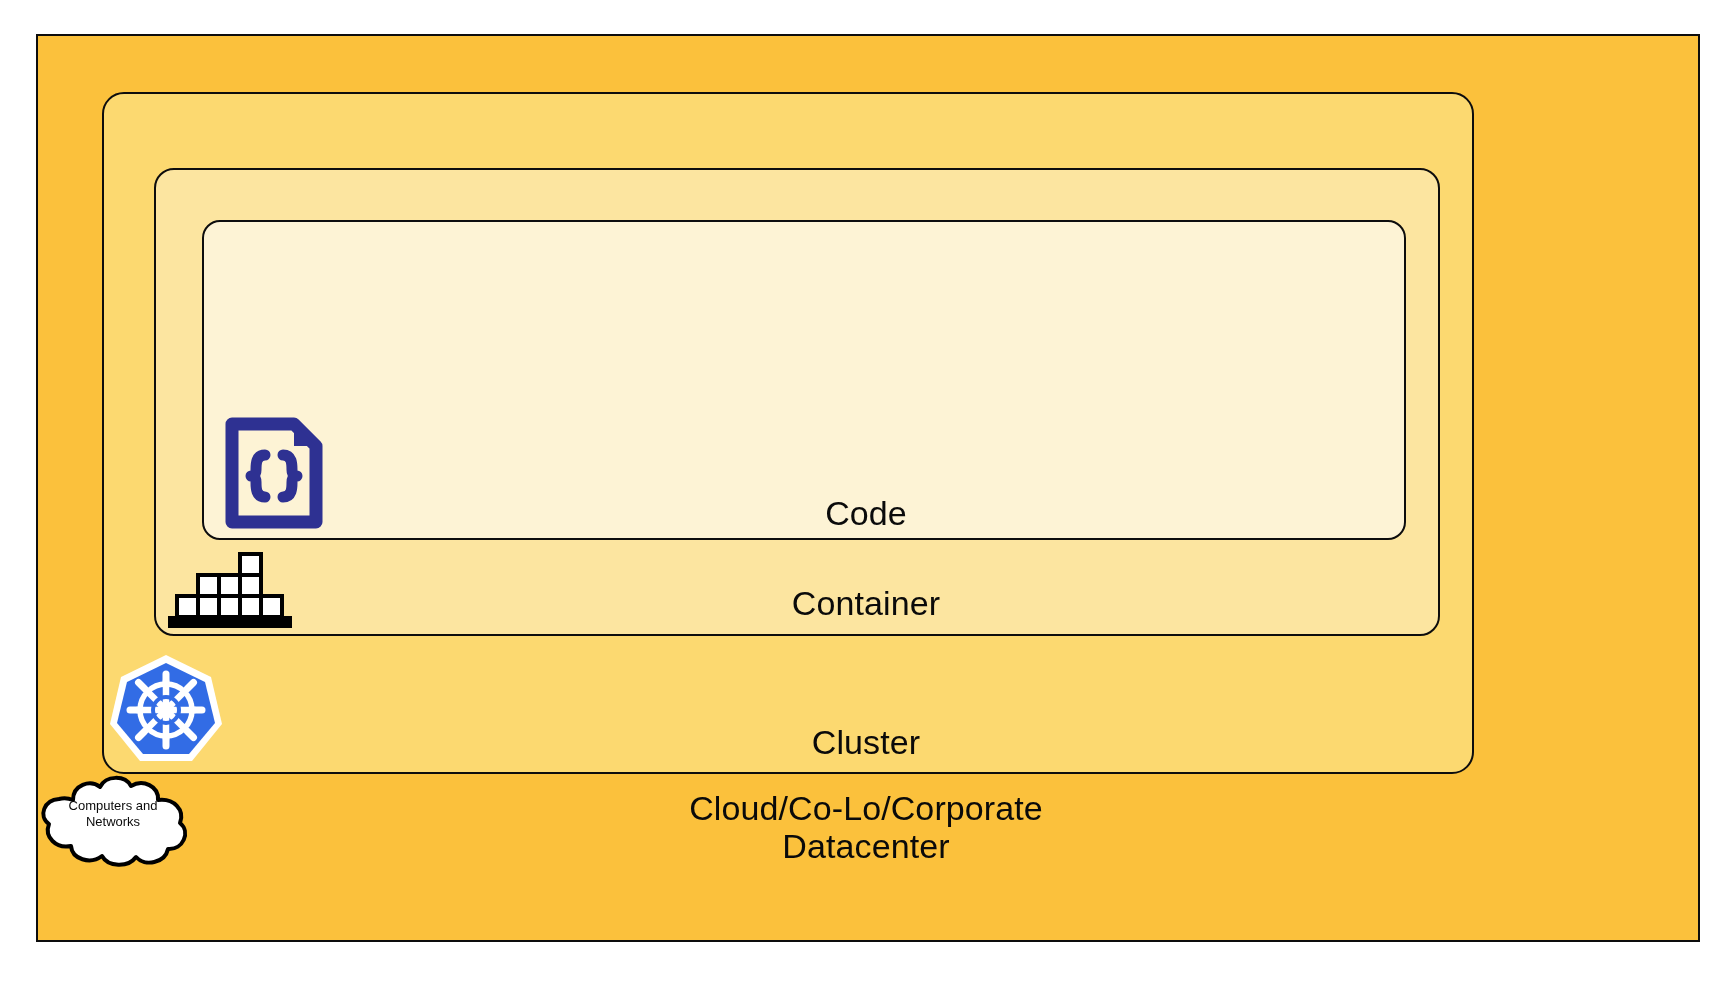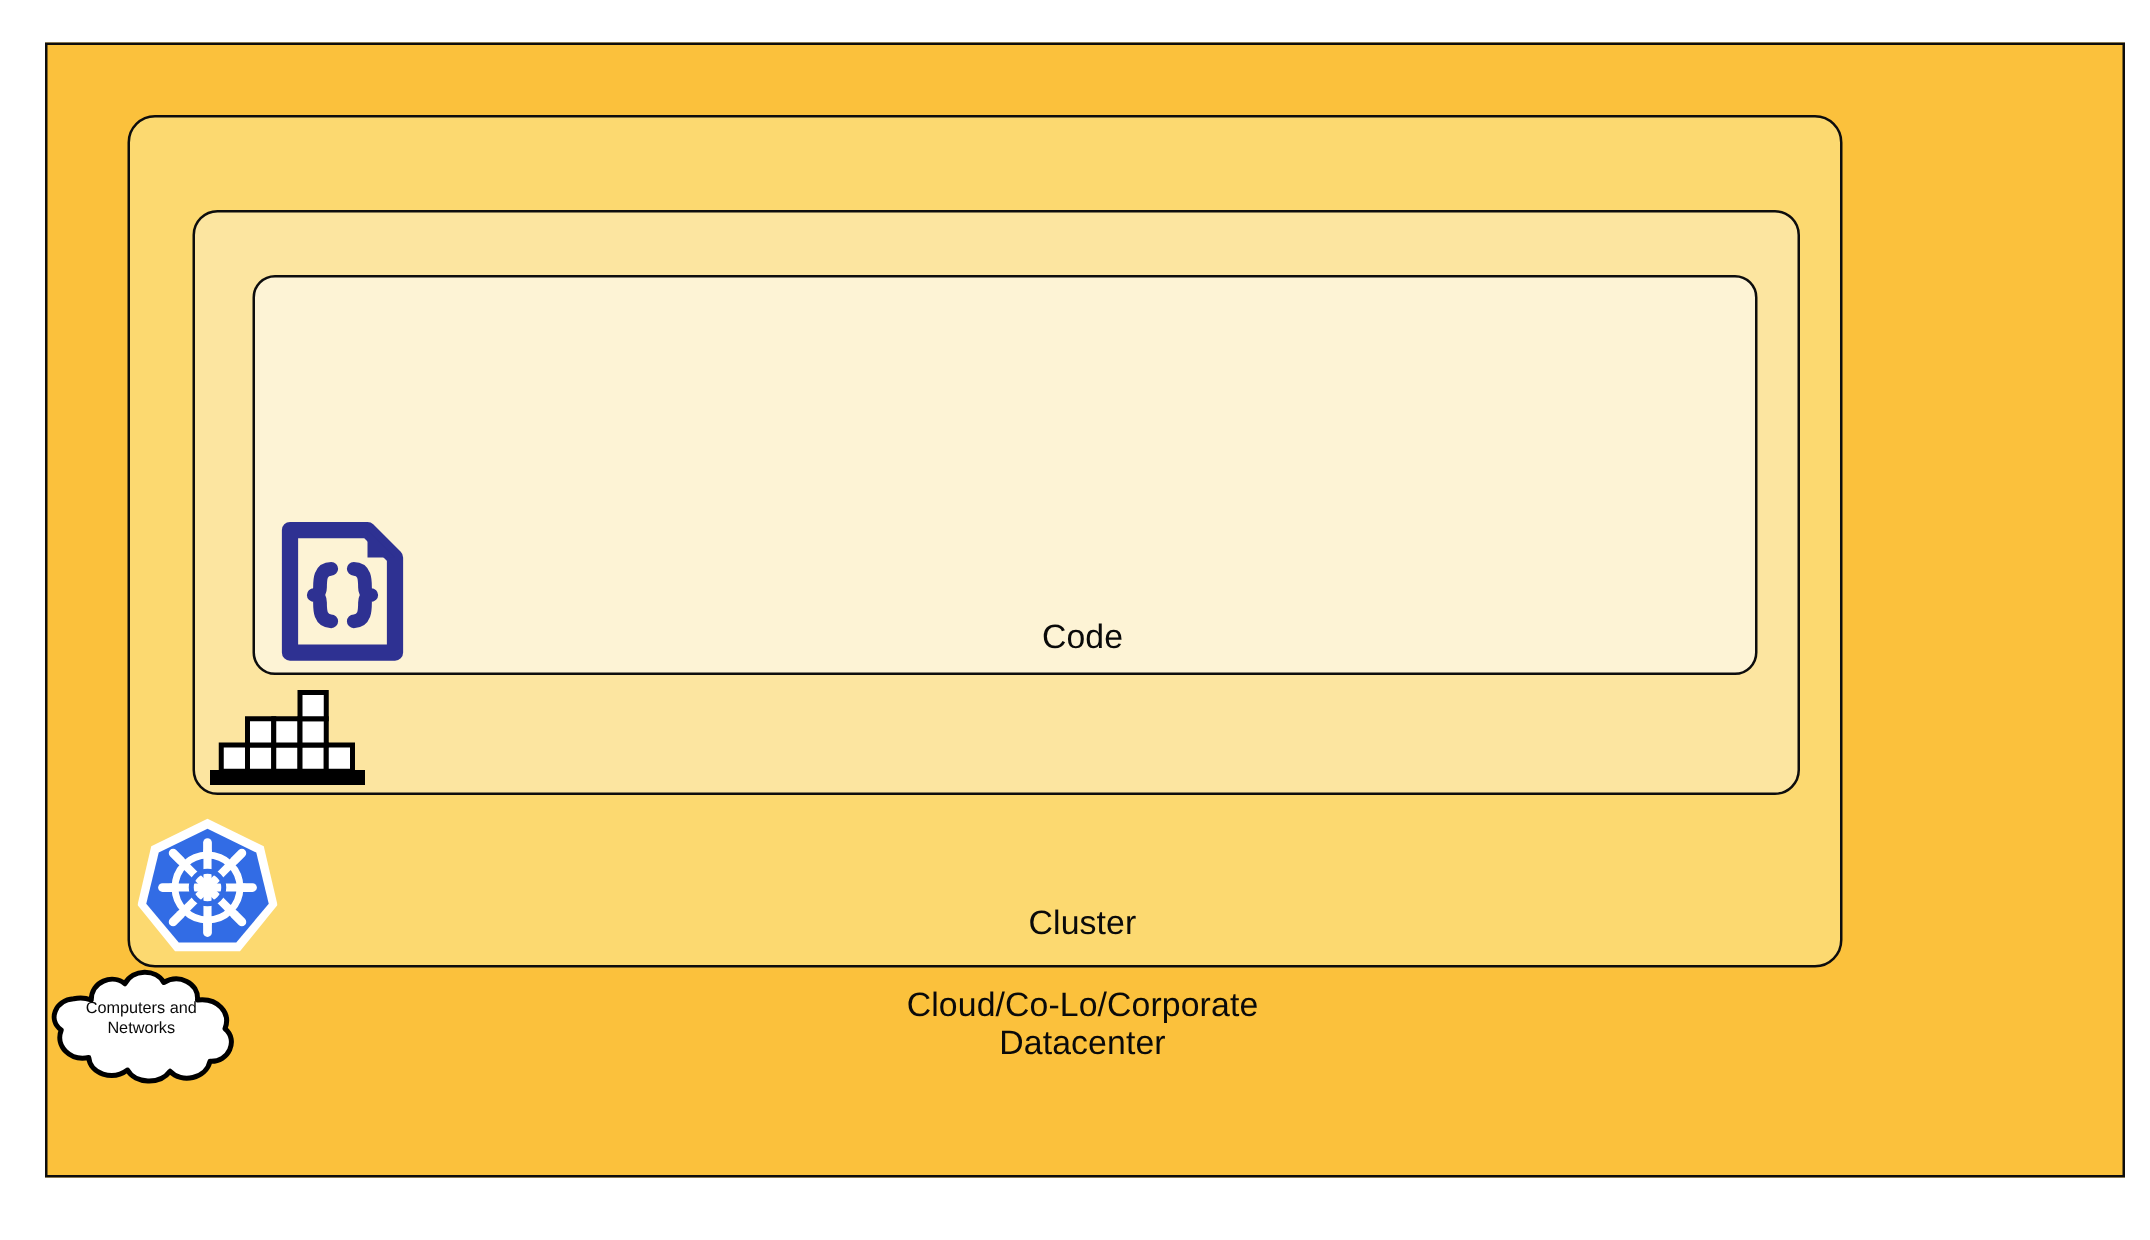--- a/index.html
+++ b/index.html
@@ -57,21 +57,21 @@
     width: 1204px;
     height: 320px;
     background: #FDF3D5;
     border-radius: 18px;
   }
 
   
   .layer-label {
     position: absolute;
     color: #0a0a0a;
-    font-size: 27px;
+    font-size: 34px;
     line-height: 1.12;
     text-align: center;
     white-space: pre-line;
     letter-spacing: 0.1px;
     margin-left: 12px;
   }
 
   #label-code       { left: 0;   right: 0; top: 494px; }
   #label-container  { left: 0;   right: 0; top: 584px; }
   #label-cluster    { left: 0;   right: 0; top: 723px; }
@@ -134,20 +134,21 @@
   <div class="layer" id="layer-datacenter"></div>
 
   <div class="layer" id="layer-cluster"></div>
 
   <div class="layer" id="layer-container"></div>
 
   <div class="layer" id="layer-code"></div>
 
   <div class="layer-label" id="label-code">Code</div>
 
+  <div class="layer-label" id="label-container">Container</div>
 
   <div class="layer-label" id="label-cluster">Cluster</div>
 
   <div class="layer-label" id="label-datacenter">Cloud/Co-Lo/Corporate
 Datacenter</div>
 
   <div id="icon-code">
     <svg viewBox="0 0 104 118" width="104" height="118" aria-hidden="true">
       <path d="M10 10
                L72 10

